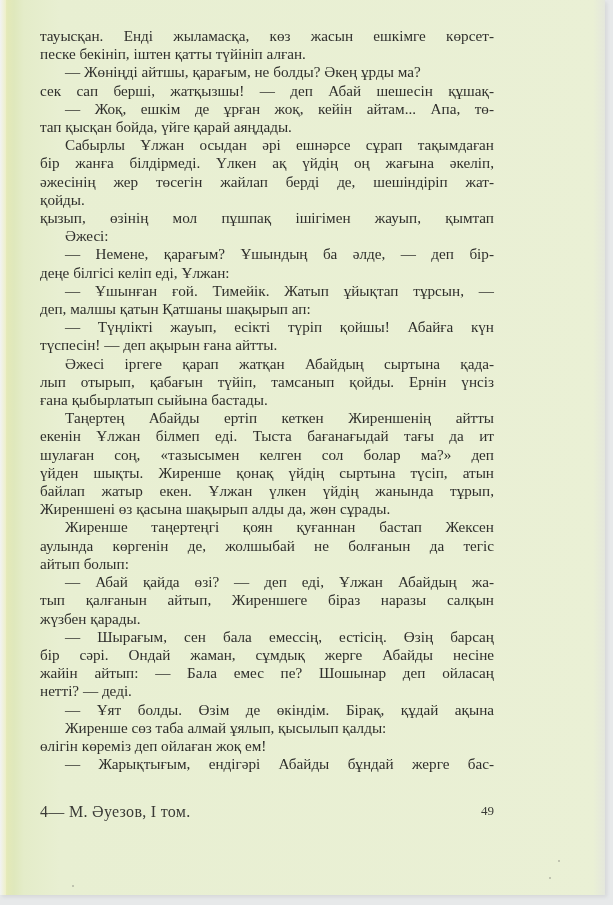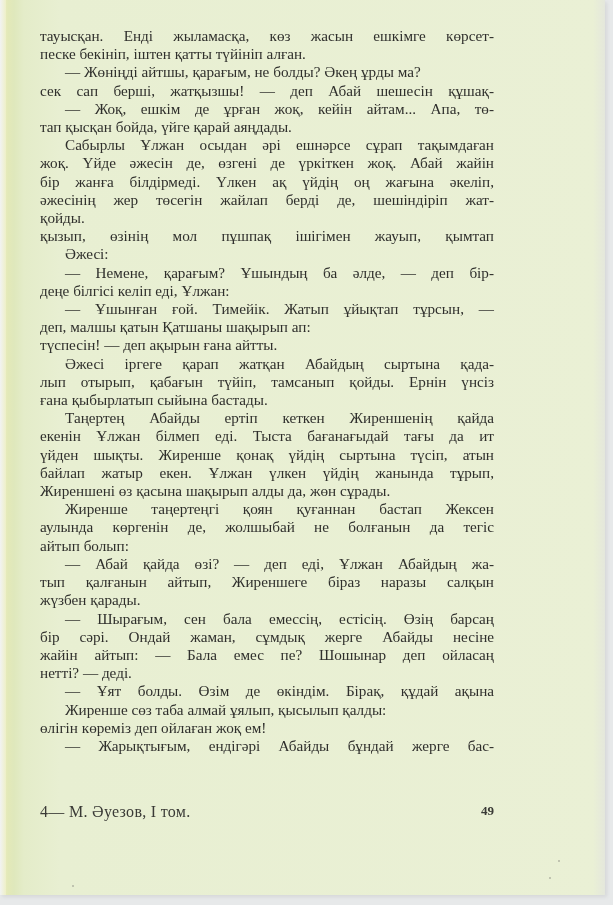--- a/index.html
+++ b/index.html
@@ -30,51 +30,52 @@
     text-align:justify;
   }
   .line { display:block; text-align:justify; text-align-last:justify; white-space:nowrap; }
   .line.last { text-align-last:left; }
   .footer {
     position:absolute; left:40px; top:803px; width:454px;
     font-family:"Liberation Serif", "DejaVu Serif", serif;
     color:#3a3a36;
   }
   .footer .sig { position:absolute; left:0; top:0; font-size:16px; letter-spacing:0.3px; }
-  .footer .pg { position:absolute; right:0; top:0; font-size:13px; font-weight:bold; }
+  .footer .pg { position:absolute; right:0; top:0; font-size:13px; font-weight:normal; }
   .speck { position:absolute; width:2px; height:2px; background:#9a9c8f; border-radius:50%; opacity:.7; }
 </style>
 </head>
 <body>
 
 <div class="page">
   <div class="text">
     <span class="line" style="padding-left:0">тауысқан. Енді жыламасқа, көз жасын ешкімге көрсет-</span>
     <span class="line last">песке бекініп, іштен қатты түйініп алған.</span>
     <span class="line last" style="padding-left:25px">— Жөніңді айтшы, қарағым, не болды? Әкең ұрды ма?</span>
     <span class="line">сек сап берші, жатқызшы! — деп Абай шешесін құшақ-</span>
     <span class="line" style="padding-left:25px">— Жоқ, ешкім де ұрған жоқ, кейін айтам... Апа, тө-</span>
     <span class="line last">тап қысқан бойда, үйге қарай аяңдады.</span>
     <span class="line" style="padding-left:25px">Сабырлы Ұлжан осыдан әрі ешнәрсе сұрап тақымдаған</span>
-    <span class="line">жоқ. Үйде әжесін де, өзгені де үркіткен жоқ. Абай жайін</span>
     <span class="line">бір жанға білдірмеді. Үлкен ақ үйдің оң жағына әкеліп,</span>
     <span class="line">әжесінің жер төсегін жайлап берді де, шешіндіріп жат-</span>
     <span class="line last">қойды.</span>
     <span class="line">қызып, өзінің мол пұшпақ ішігімен жауып, қымтап</span>
     <span class="line last" style="padding-left:25px">Әжесі:</span>
     <span class="line" style="padding-left:25px">— Немене, қарағым? Ұшындың ба әлде, — деп бір-</span>
     <span class="line last">деңе білгісі келіп еді, Ұлжан:</span>
     <span class="line" style="padding-left:25px">— Ұшынған ғой. Тимейік. Жатып ұйықтап тұрсын, —</span>
     <span class="line last">деп, малшы қатын Қатшаны шақырып ап:</span>
+    <span class="line" style="padding-left:25px">— Түңлікті жауып, есікті түріп қойшы! Абайға күн</span>
     <span class="line last">түспесін! — деп ақырын ғана айтты.</span>
     <span class="line" style="padding-left:25px">Әжесі іргеге қарап жатқан Абайдың сыртына қада-</span>
     <span class="line">лып отырып, қабағын түйіп, тамсанып қойды. Ернін үнсіз</span>
     <span class="line last">ғана қыбырлатып сыйына бастады.</span>
-    <span class="line" style="padding-left:25px">Таңертең Абайды ертіп кеткен Жиреншенің қайда</span>
+    <span class="line" style="padding-left:25px">Таңертең Абайды ертіп кеткен Жиреншенің айтты</span>
     <span class="line">екенін Ұлжан білмеп еді. Тыста бағанағыдай тағы да ит</span>
+    <span class="line">шулаған соң, «тазысымен келген сол болар ма?» деп</span>
     <span class="line">үйден шықты. Жиренше қонақ үйдің сыртына түсіп, атын</span>
     <span class="line">байлап жатыр екен. Ұлжан үлкен үйдің жанында тұрып,</span>
     <span class="line last">Жиреншені өз қасына шақырып алды да, жөн сұрады.</span>
     <span class="line" style="padding-left:25px">Жиренше таңертеңгі қоян қуғаннан бастап Жексен</span>
     <span class="line">аулында көргенін де, жолшыбай не болғанын да тегіс</span>
     <span class="line last">айтып болып:</span>
     <span class="line" style="padding-left:25px">— Абай қайда өзі? — деп еді, Ұлжан Абайдың жа-</span>
     <span class="line">тып қалғанын айтып, Жиреншеге біраз наразы салқын</span>
     <span class="line last">жүзбен қарады.</span>
     <span class="line" style="padding-left:25px">— Шырағым, сен бала емессің, естісің. Өзің барсаң</span>

